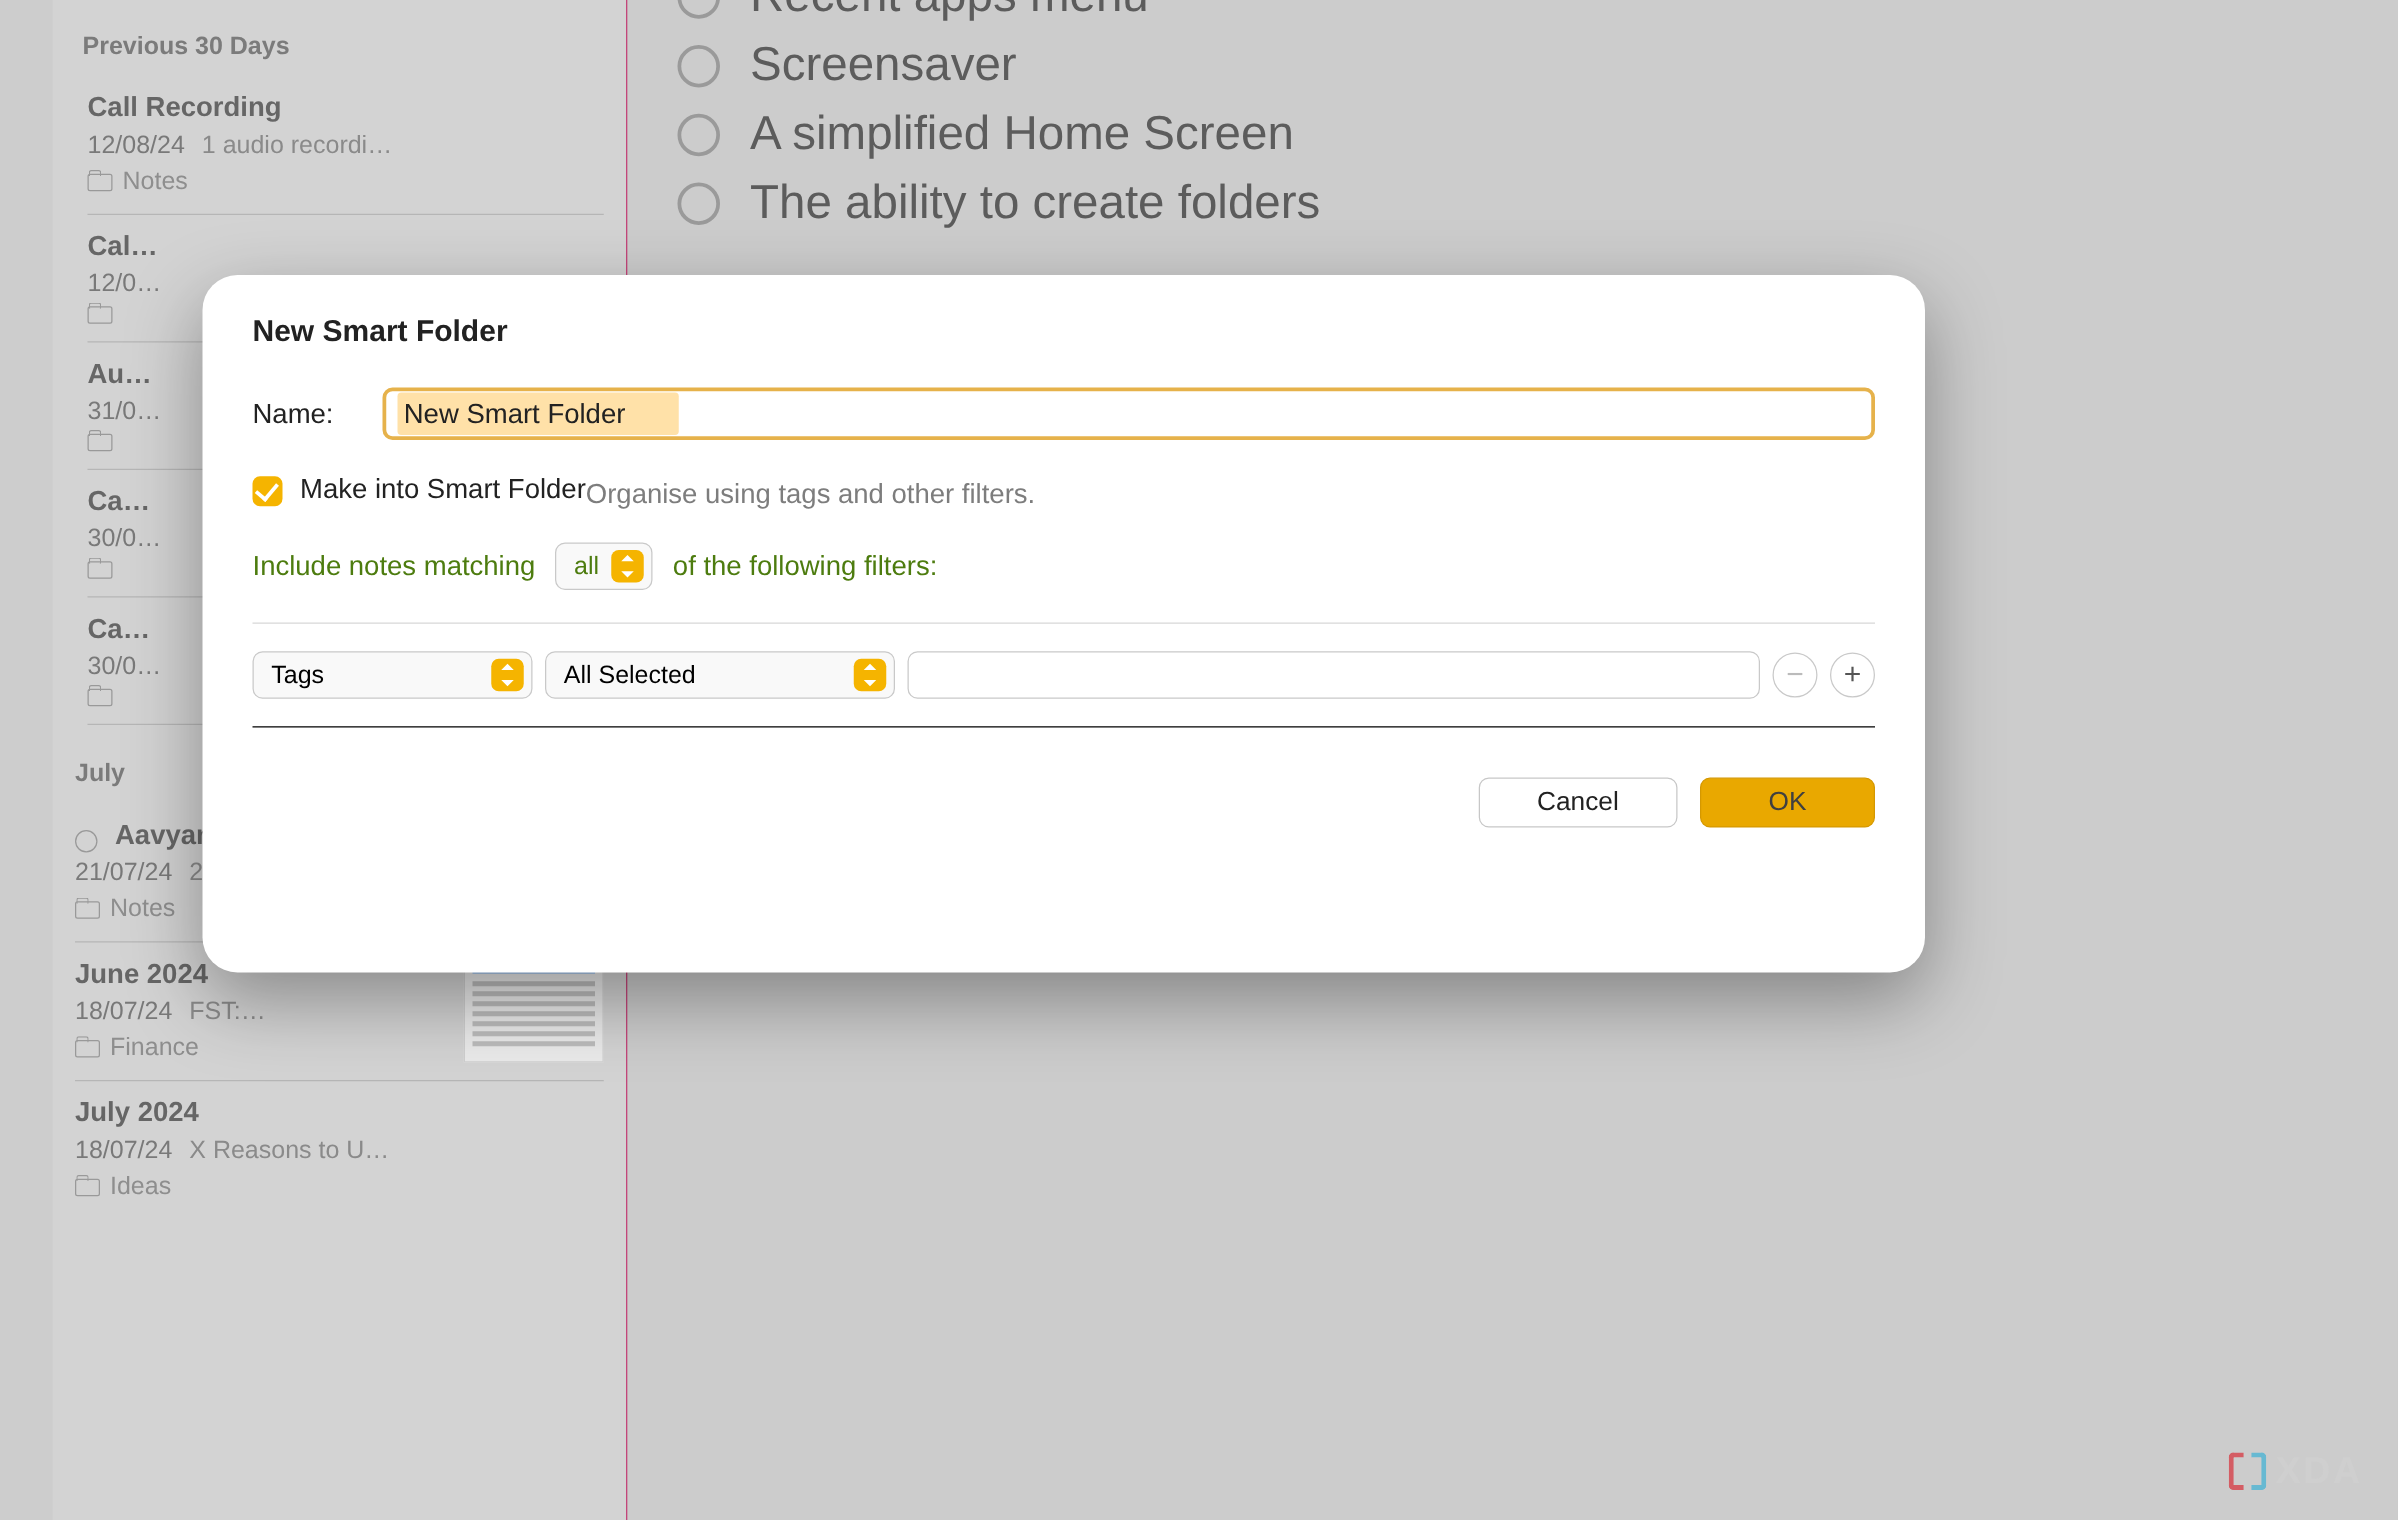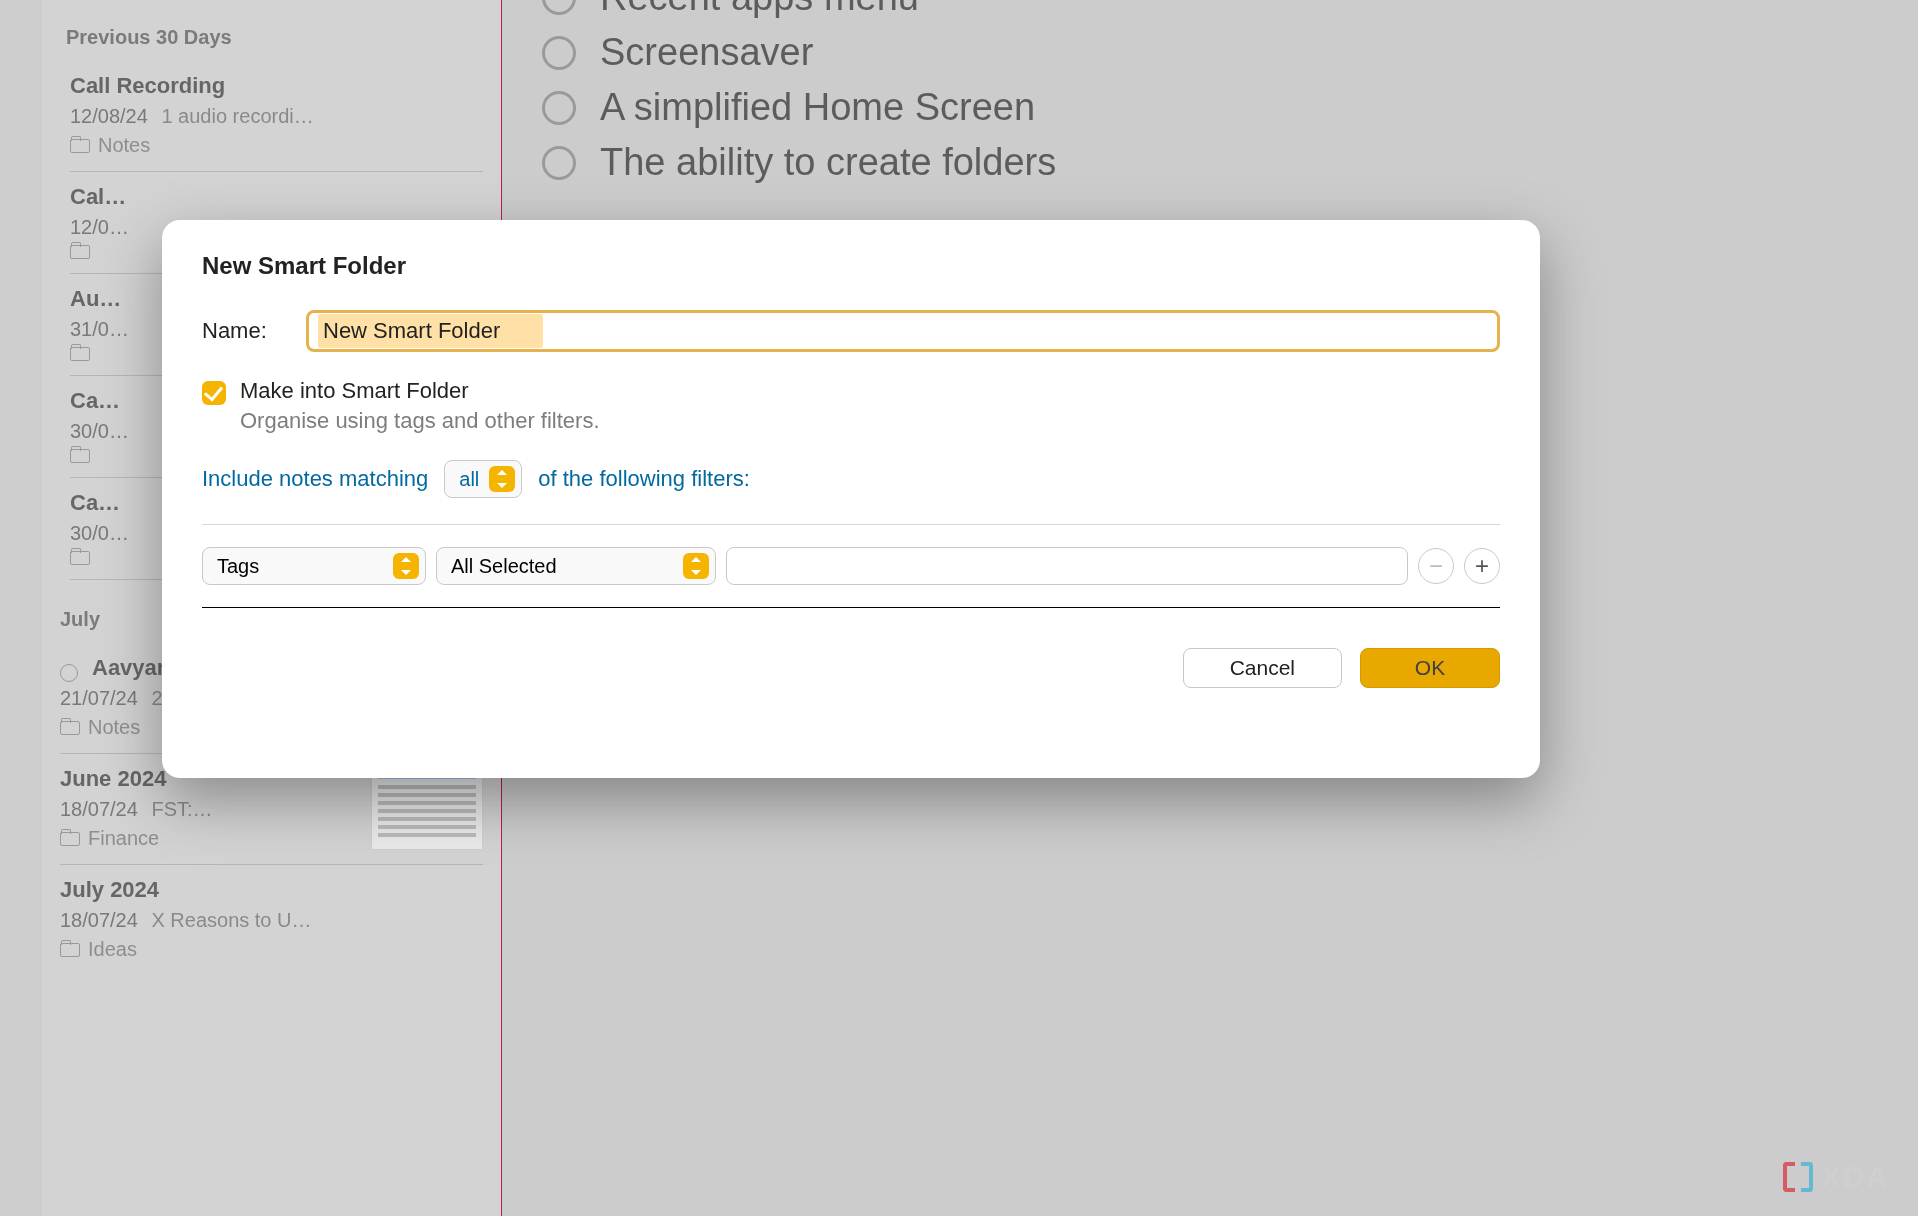--- a/index.html
+++ b/index.html
@@ -33,21 +33,21 @@
   
   .checklist { padding-top: 0; }
   .ck-item { display: flex; align-items: center; gap: 24px; padding: 6px 0 6px 40px; }
   .circle { width: 34px; height: 34px; border: 3px solid #9a9a9a; border-radius: 50%; flex: 0 0 auto; }
   .ck-text { font-size: 38px; color: #5c5c5c; font-weight: 500; }
 
   
   .dialog-wrap { position: absolute; inset: 0; background: rgba(0,0,0,0.0); }
   .dialog {
     position: absolute; left: 162px; top: 220px; width: 1378px; height: 558px;
-    background: #fff; border-radius: 18px; box-shadow: 0 22px 60px rgba(0,0,0,0.35);
+    background: #fff; border-radius: 28px; box-shadow: 0 22px 60px rgba(0,0,0,0.35);
     padding: 32px 40px 24px 40px;
   }
   .dlg-title { font-size: 24px; font-weight: 800; color: #222; margin-bottom: 30px; }
   .row { display: flex; align-items: center; }
   .name-row { gap: 24px; margin-bottom: 26px; }
   .name-label { font-size: 22px; color: #222; width: 80px; }
   .name-input-wrap { flex:1; position:relative; }
   .name-input-sel { position:absolute; left:12px; top:4px; bottom:4px; width:225px; background:#ffe1a8; border-radius:3px; pointer-events:none; }
   .name-input-real {
     width:100%; height:42px; border:3px solid #e6b24b; border-radius:8px;
@@ -55,25 +55,25 @@
   }
 
   .check-row { gap: 14px; align-items: flex-start; margin-bottom: 8px; }
   .chk {
     width: 24px; height: 24px; border-radius: 6px; background: #f5b400; position: relative; margin-top: 3px;
   }
   .chk:after {
     content: ""; position: absolute; left: 6px; top: 2px; width: 8px; height: 14px;
     border: 3px solid #fff; border-top: none; border-left: none; transform: rotate(40deg);
   }
-  .chk-labels { display: flex; flex-direction: column; }
+  .chk-labels { display: flex; }
   .chk-label { font-size: 22px; color: #222; }
   .chk-sub { font-size: 22px; color: #7d7d7d; margin-top: 4px; }
 
-  .match-row { gap: 16px; align-items: center; margin-top: 26px; font-size: 22px; color: #0369a1; }
+  .match-row { gap: 16px; align-items: center; margin-top: 26px; font-size: 22px; color: #4d7c0f; }
   .popup {
     display: inline-flex; align-items: center; gap: 10px;
     height: 38px; padding: 0 6px 0 14px; border: 1px solid #c9c9c9; border-radius: 8px;
     background: #f9f9f9; font-size: 20px;
   }
   .popup .ud {
     width: 26px; height: 26px; background: #f5b400; border-radius: 6px; position: relative;
   }
   .popup .ud:before, .popup .ud:after {
     content: ""; position: absolute; left: 50%; width: 0; height: 0; transform: translateX(-50%);

